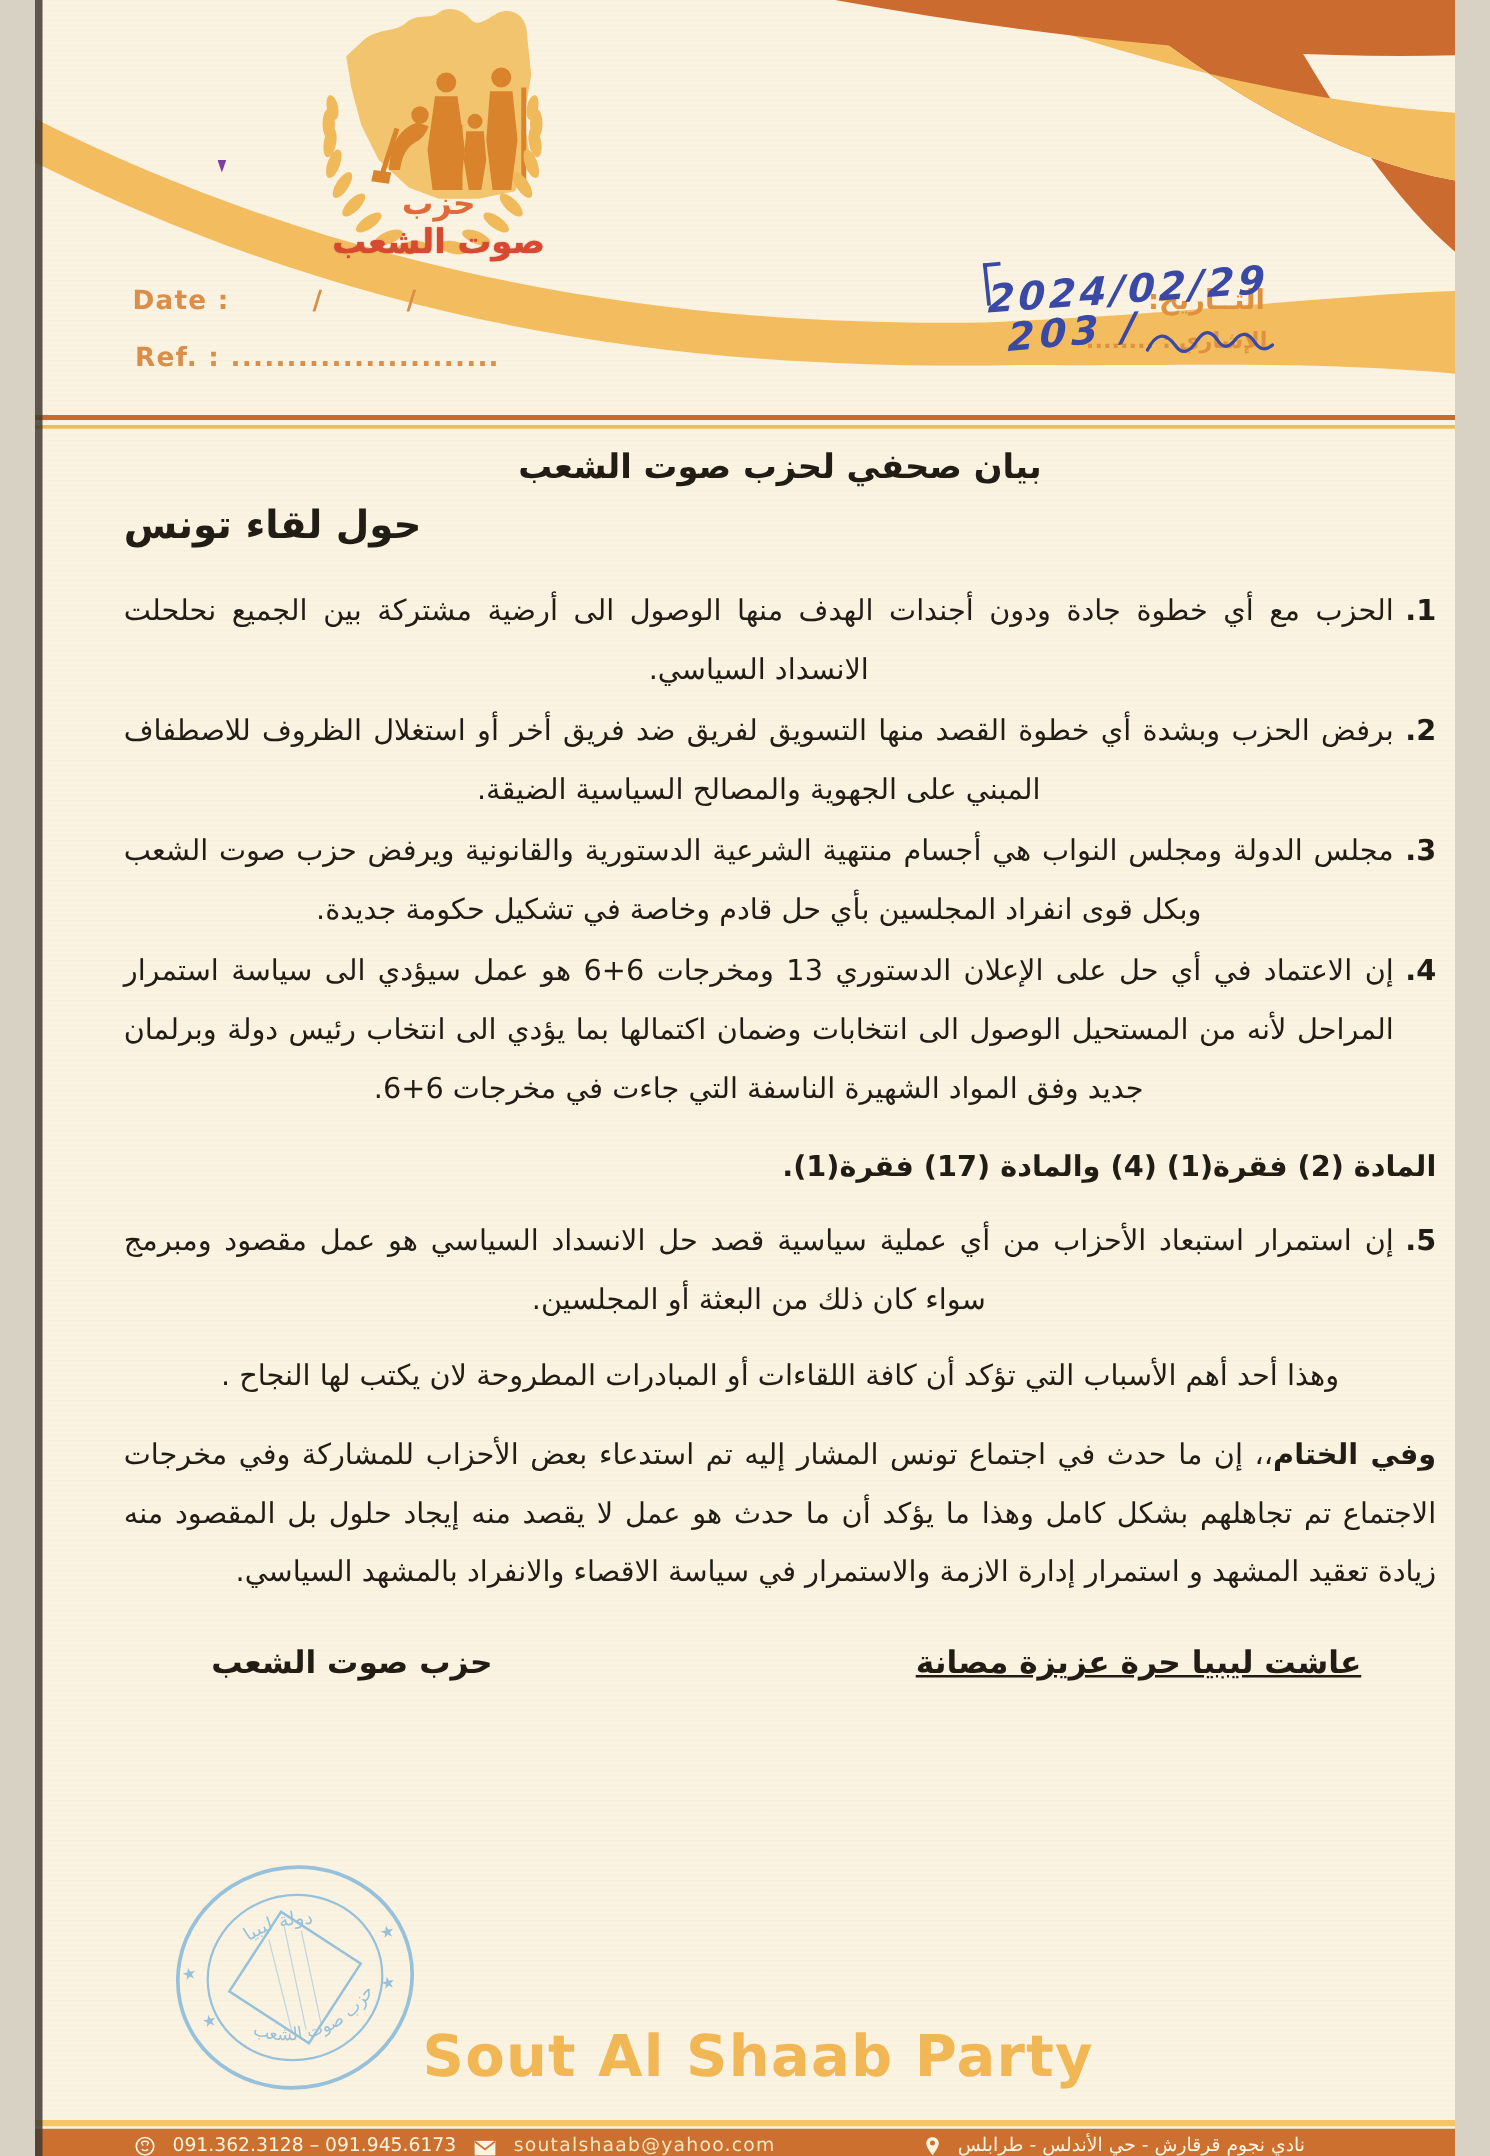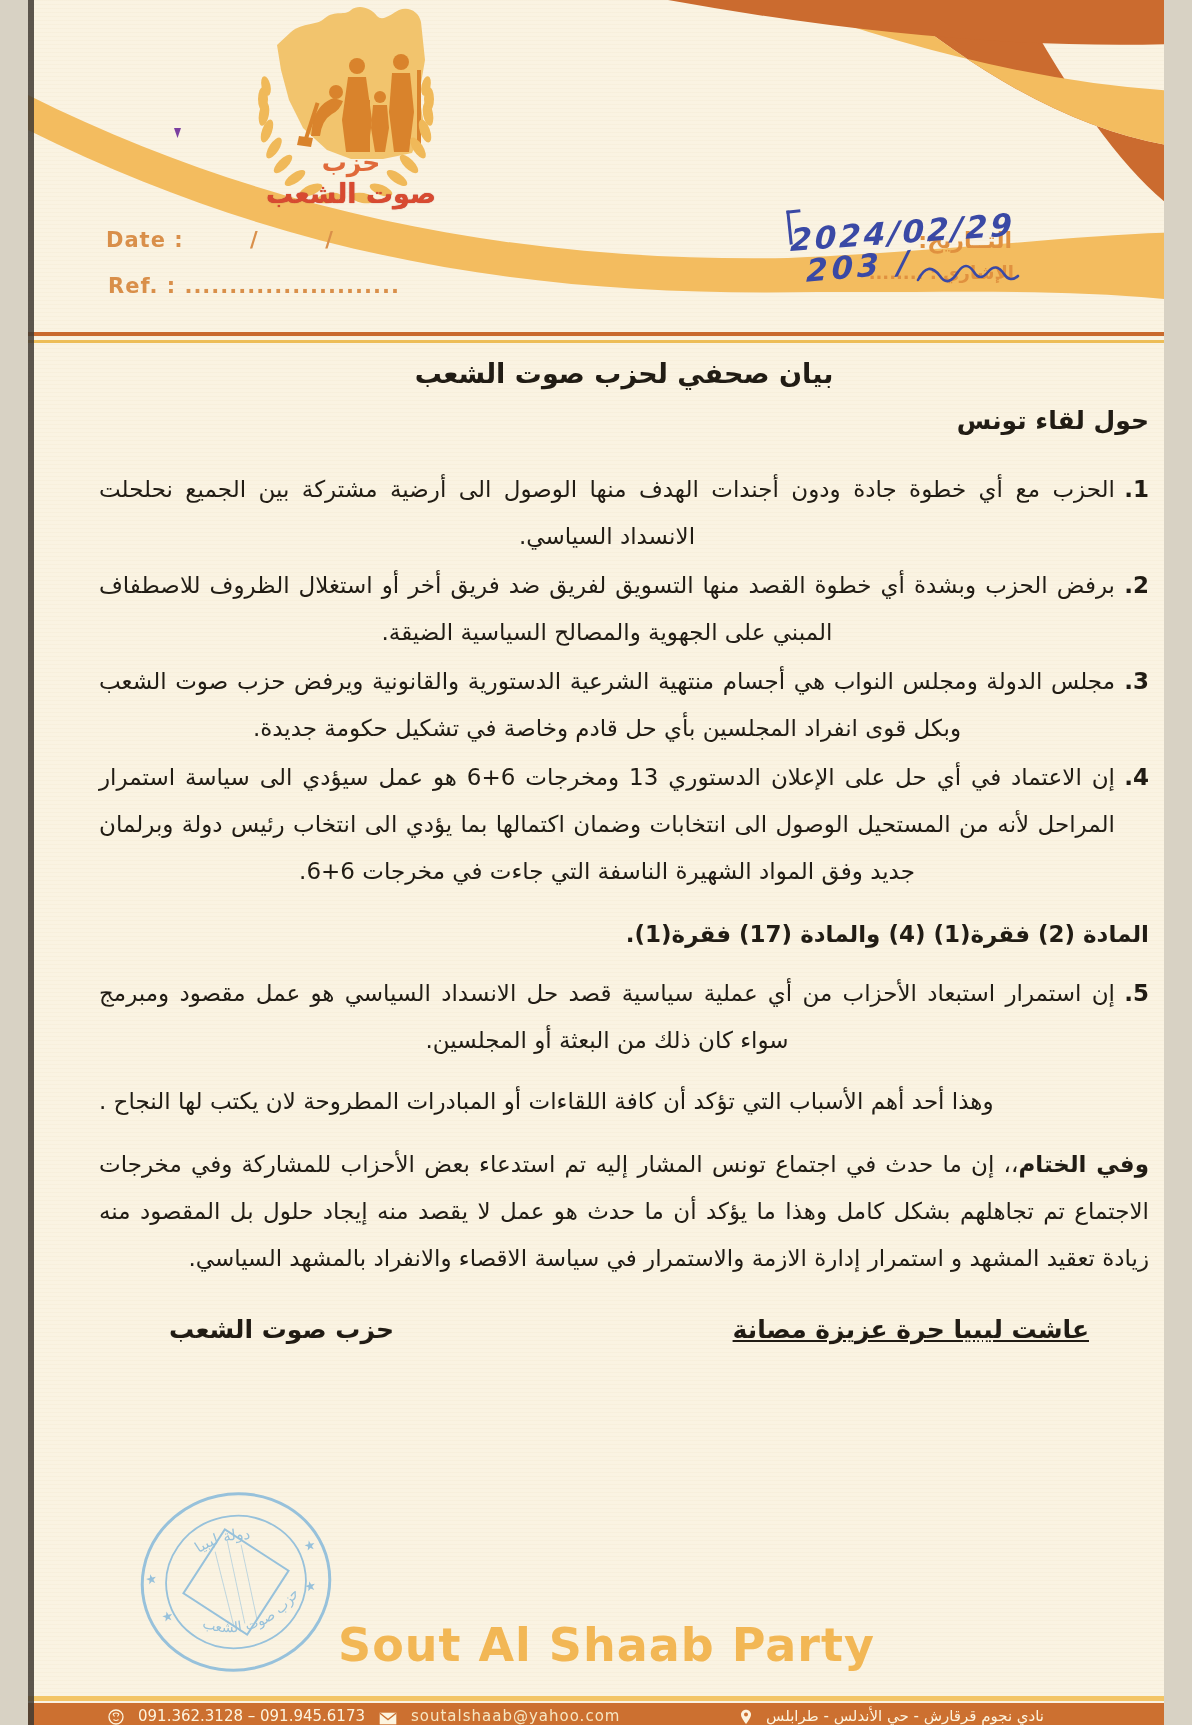--- a/index.html
+++ b/index.html
@@ -43,29 +43,29 @@
   .sep .l1 { height:4px; background:#C96A2E; }
   .sep .l2 { height:4px; background:transparent; }
   .sep .l3 { height:3px; background:#EDBD57; }
   
   .body-flow {
     position:absolute; left:71px; top:350px; width:1050px; z-index:5;
     direction:rtl; color:#211c14; font-size:23px; line-height:47px;
     font-family:"DejaVu Sans", sans-serif;
   }
   .doc-title { text-align:center; font-weight:bold; font-size:27px; }
-  .doc-subtitle { text-align:right; font-weight:bold; font-size:25px; margin-bottom:22px; }
+  .doc-subtitle { text-align:left; font-weight:bold; font-size:31px; margin-bottom:22px; }
   .p-intro { text-align:justify; }
   .p-intro .b { font-weight:bold; }
   .num-list { margin-top:8px; }
   .li { display:flex; align-items:flex-start; margin-bottom:2px; }
   .li .num { flex:0 0 34px; font-weight:bold; }
   .li .txt { flex:1; text-align:justify; text-align-last:center; }
   .articles-line { font-weight:bold; text-align:right; margin:16px 0 12px; }
-  .p-reasons { margin-top:14px; text-align:left; }
+  .p-reasons { margin-top:14px; text-align:center; }
   .p-closing { margin-top:16px; text-align:justify; }
   .p-closing .b { font-weight:bold; }
   .signoff { display:flex; justify-content:space-between; margin-top:24px; font-weight:bold; font-size:25px; }
   .signoff .salute { padding-right:60px;text-decoration:underline; }
   .signoff .sig { padding-left:70px; }
   
   .stamp { position:absolute; left:106px; top:1488px; z-index:7; opacity:.85; }
   
   .issued { position:absolute; right:98px; top:1580px; direction:rtl; font-size:24px; color:#211c14; z-index:5; }
   .party-en { position:absolute; left:310px; top:1618px; font-size:46px; font-weight:bold;

